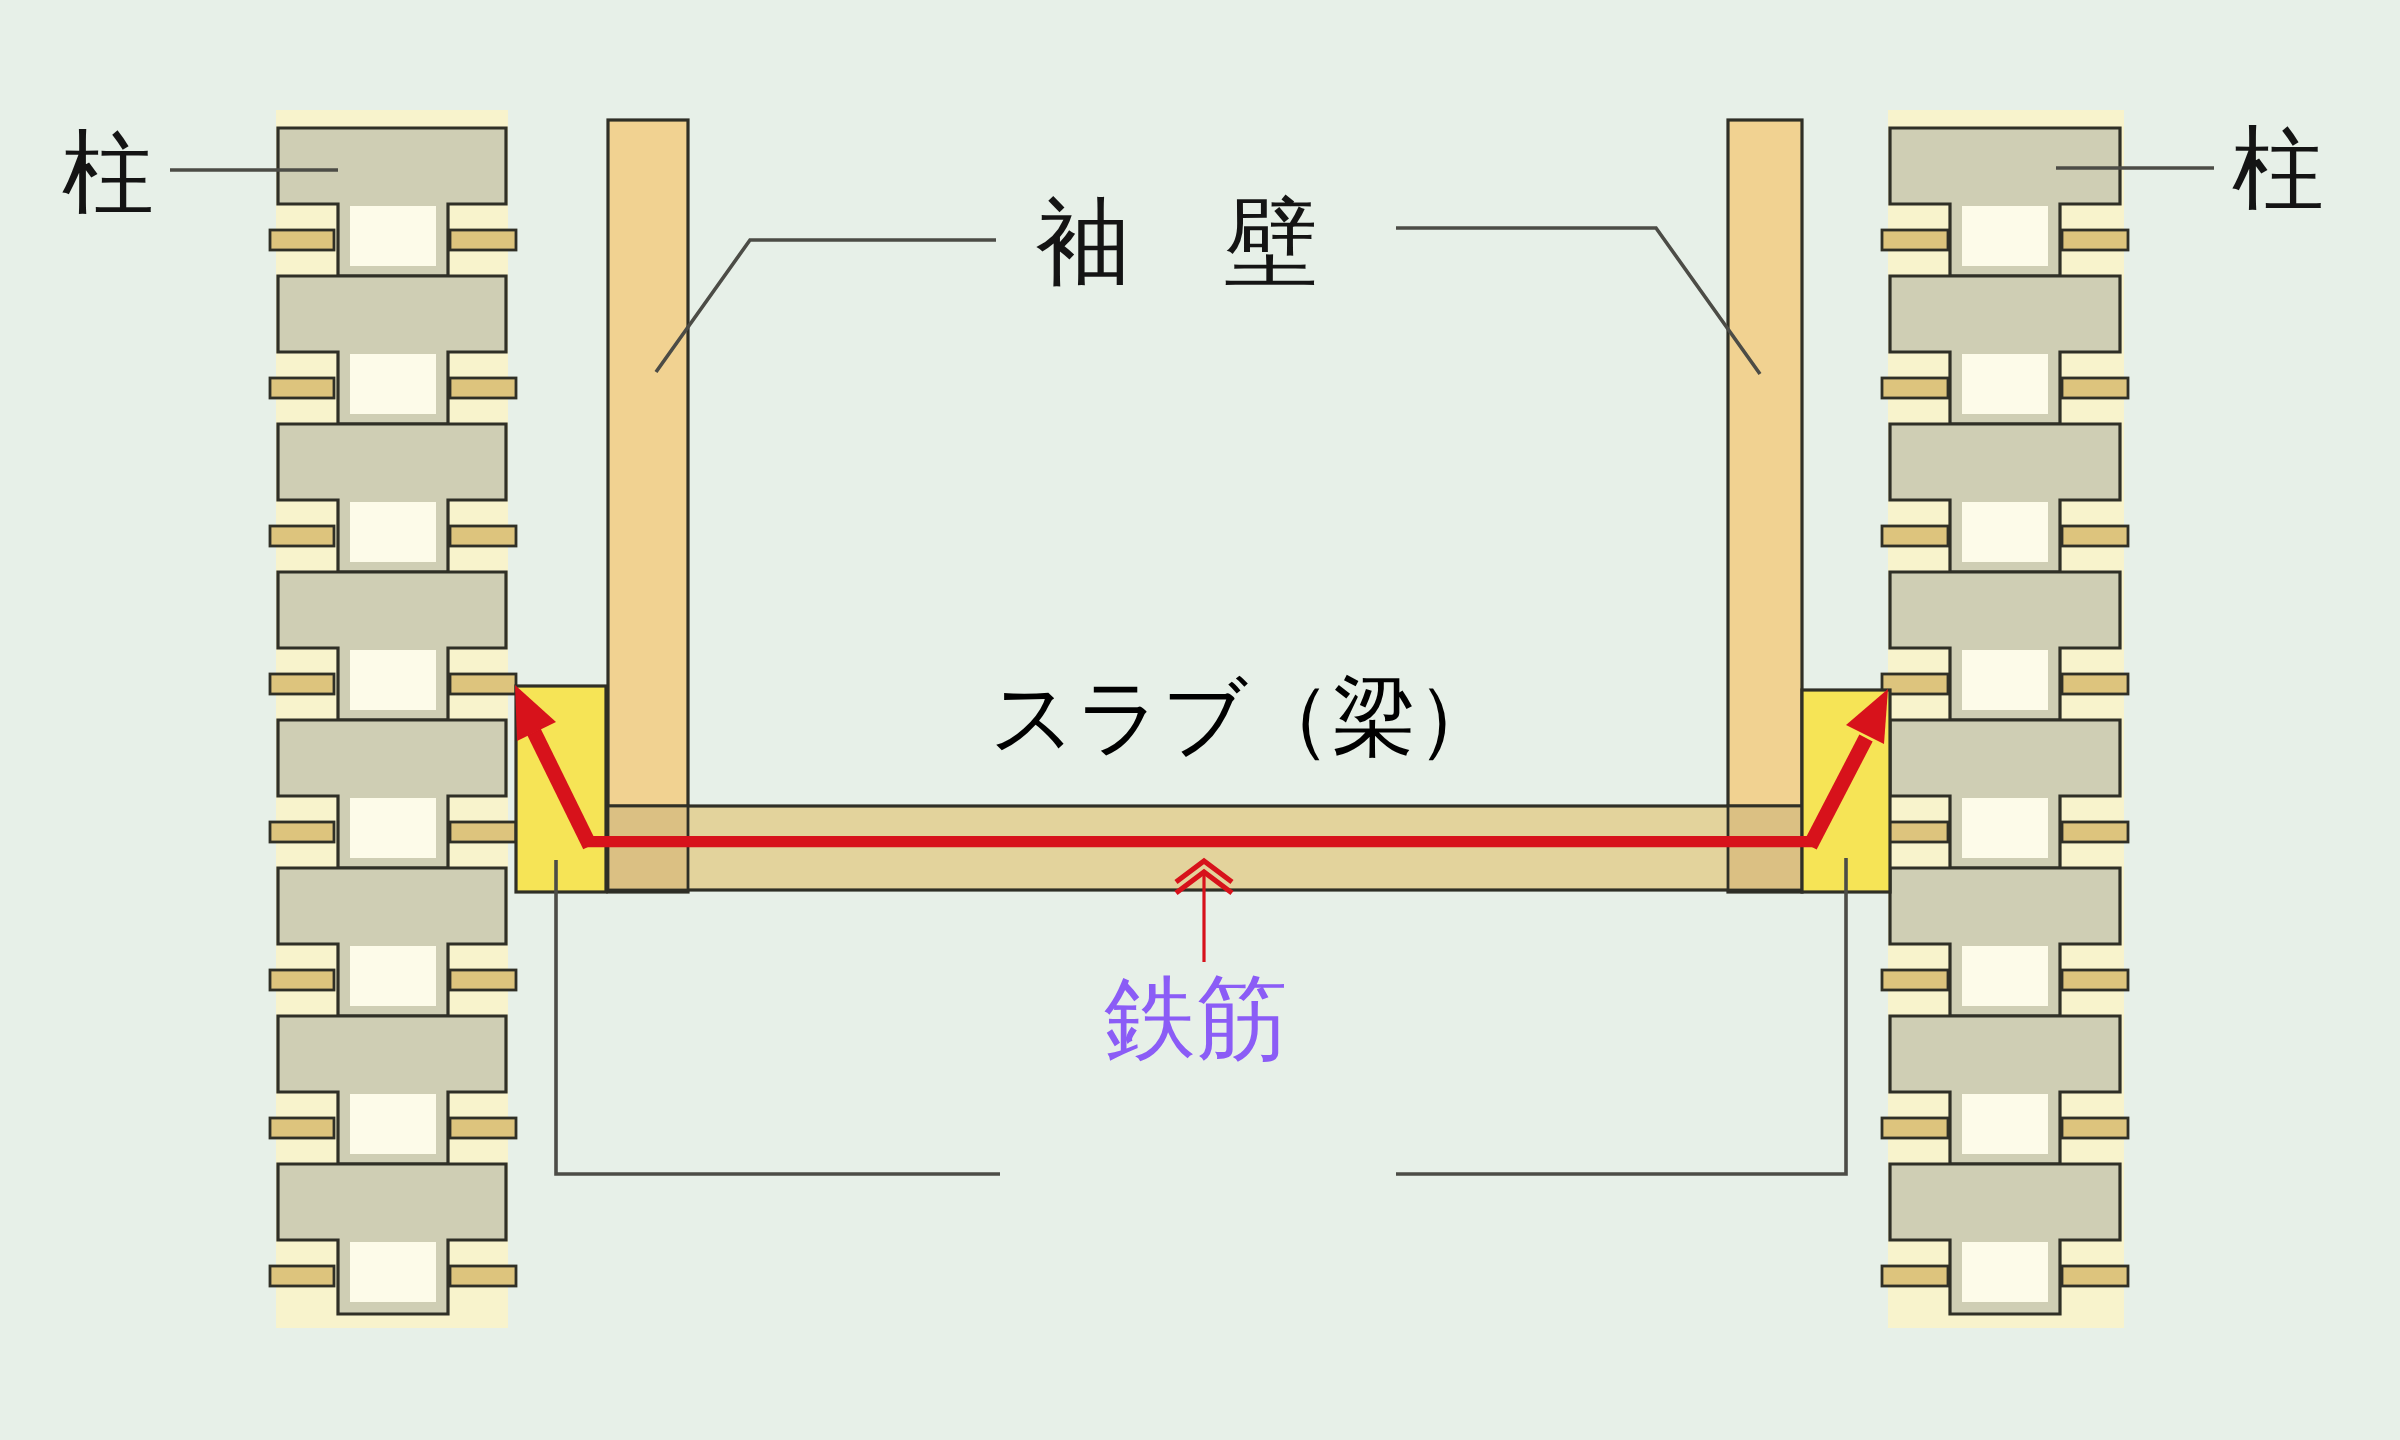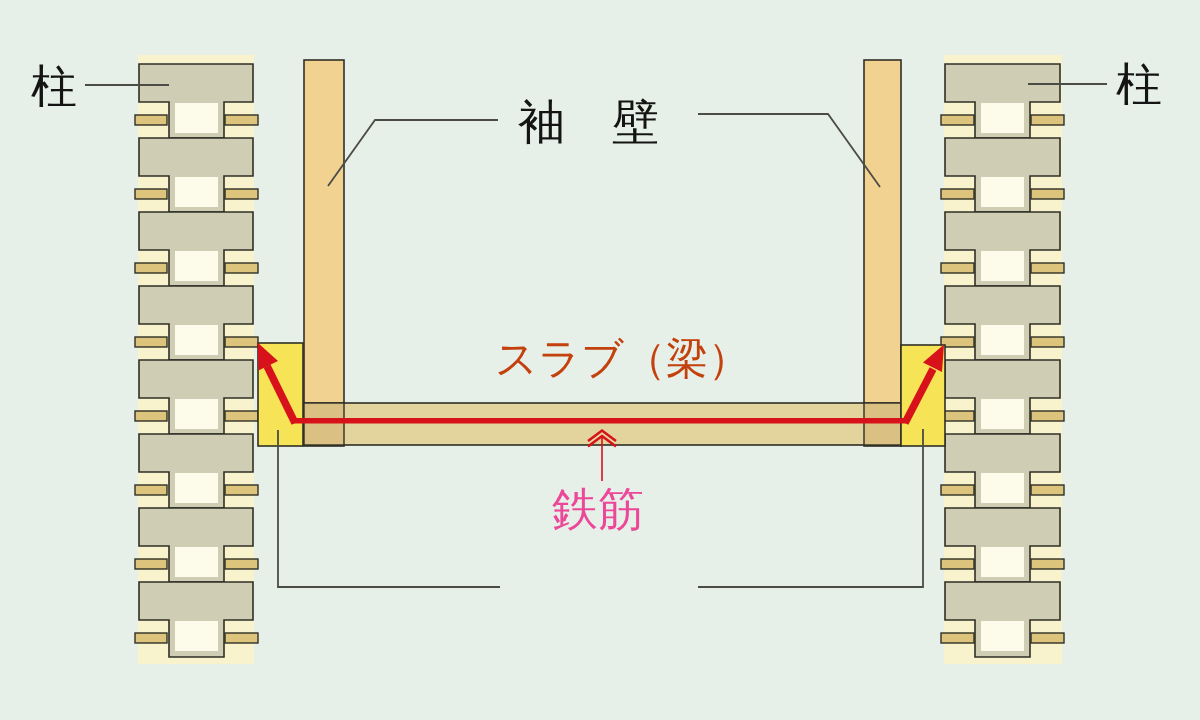--- a/index.html
+++ b/index.html
@@ -136,15 +136,15 @@
       <polyline points="498,120 375,120 328,186" stroke-width="1.8" stroke="#4c4c46"></polyline>
       <polyline points="698,114 828,114 880,187" stroke-width="1.8" stroke="#4c4c46"></polyline>
       <polyline points="500,587 278,587 278,430" stroke-width="1.8" stroke="#4c4c46"></polyline>
       <polyline points="698,587 923,587 923,429" stroke-width="1.8" stroke="#4c4c46"></polyline>
     </g>
   </svg>
 
   <div class="label lbl-pillar-left" style="color: rgb(20, 20, 20);">柱</div>
   <div class="label lbl-pillar-right" style="color: rgb(20, 20, 20);">柱</div>
   <div class="label lbl-sleeve" style="color: rgb(20, 20, 20);">袖　壁</div>
-  <div class="label lbl-slab" style="color: #c2410c;">スラブ（梁）</div>
-  <div class="label lbl-rebar" style="color: #ec4899;">鉄筋</div>
+  <div class="label lbl-slab" style="color: #000000;">スラブ（梁）</div>
+  <div class="label lbl-rebar" style="color: #8b5cf6;">鉄筋</div>
 </div>
 
 </body></html>

